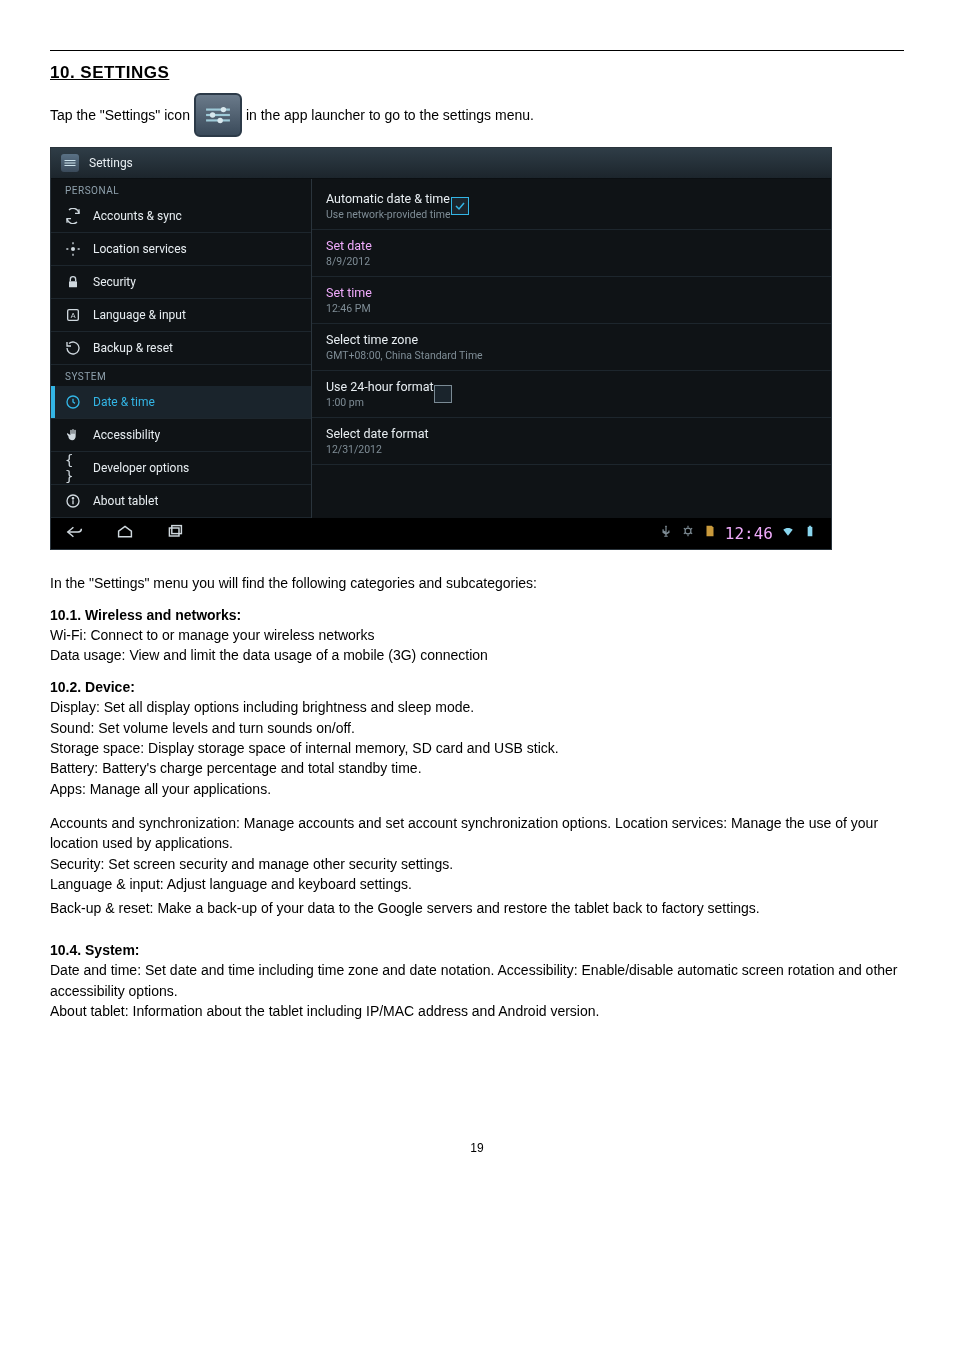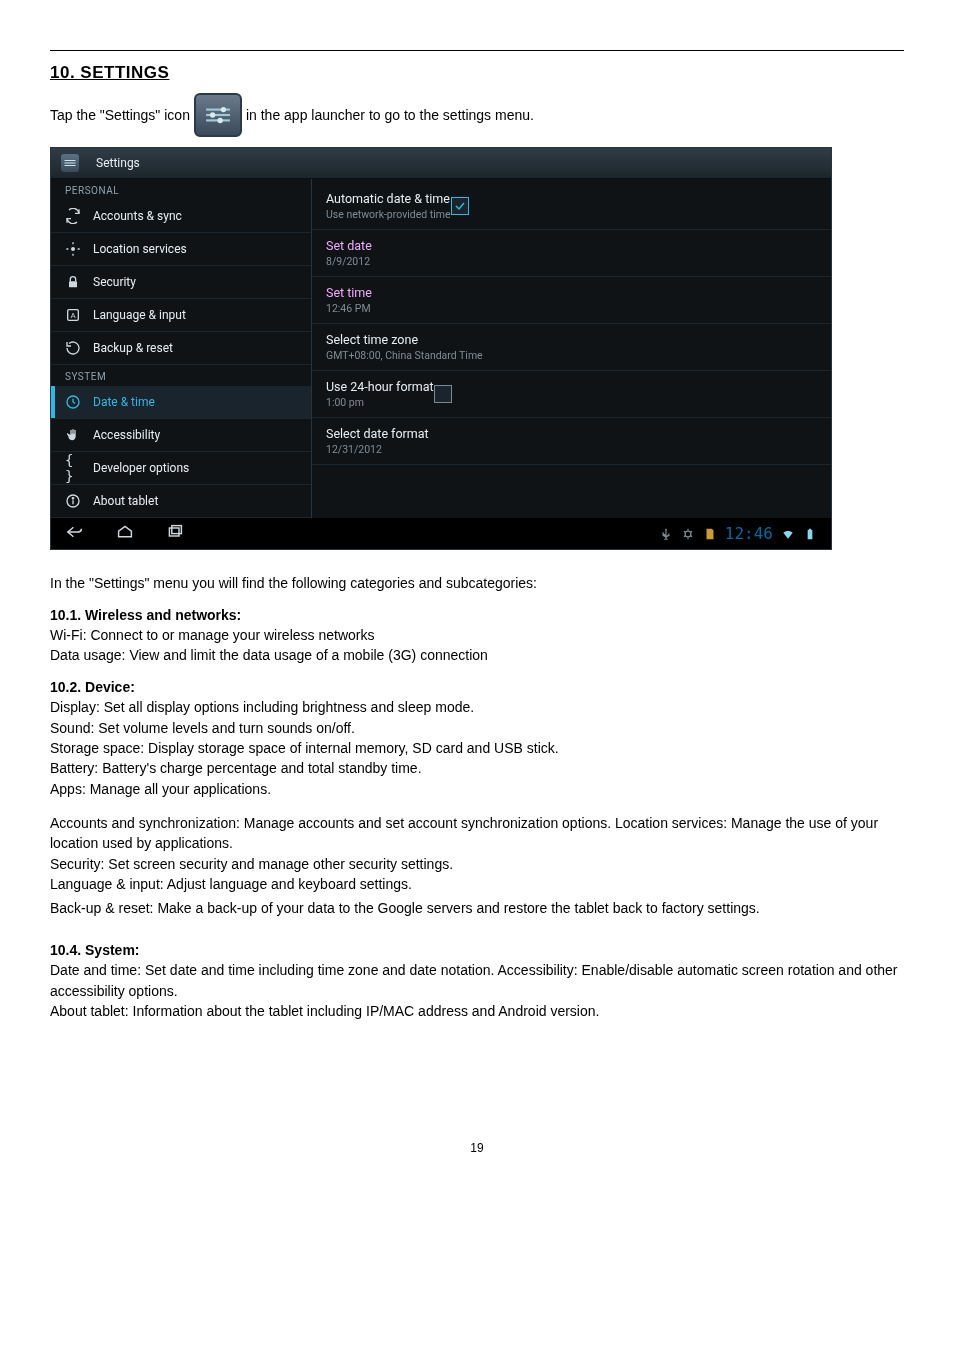--- a/index.html
+++ b/index.html
@@ -53,21 +53,21 @@
     border: 1px solid #2a343c;
     background: #111518;
     color: #e8eef2;
     font-family: "Segoe UI", Roboto, Arial, sans-serif;
     font-size: 12px;
     margin-bottom: 24px;
   }
   .ss-titlebar {
     display: flex;
     align-items: center;
-    gap: 17px;
+    gap: 10px;
     padding: 6px 10px;
     background: linear-gradient(#2f3d47, #1c252c);
     border-bottom: 1px solid #0b0f12;
   }
   .ss-titlebar .mini-icon {
     width: 18px; height: 18px;
     background: linear-gradient(#5a7185,#3a4a5a);
     border-radius: 3px;
     display:flex;align-items:center;justify-content:center;
   }
@@ -133,21 +133,21 @@
 
   .ss-navbar {
     display:flex;
     justify-content:space-between;
     align-items:center;
     background:#000;
     padding: 6px 14px;
   }
   .nav-left { display:flex; gap:30px; color:#cfd8de; }
   .nav-left svg { width:20px; height:16px; }
-  .nav-right { display:flex; align-items:center; gap:8px; color:#0369a1; font-family: monospace; font-size:16px; }
+  .nav-right { display:flex; align-items:flex-start; gap:8px; color:#f0abfc; font-family: monospace; font-size:16px; }
   .nav-right .stat-ic { width:14px;height:14px;display:flex;align-items:center;justify-content:center;color:#7f8d96; }
   .nav-right .sd { color:#a88030; }
   .nav-right .wifi svg, .nav-right .batt svg { color:#89d6ef; }
 
   
   p.body { margin: 0 0 14px 0; line-height: 1.35; }
   h2.sub {
     font-size: 14px;
     font-weight: 900;
     margin: 10px 0 2px 0;

